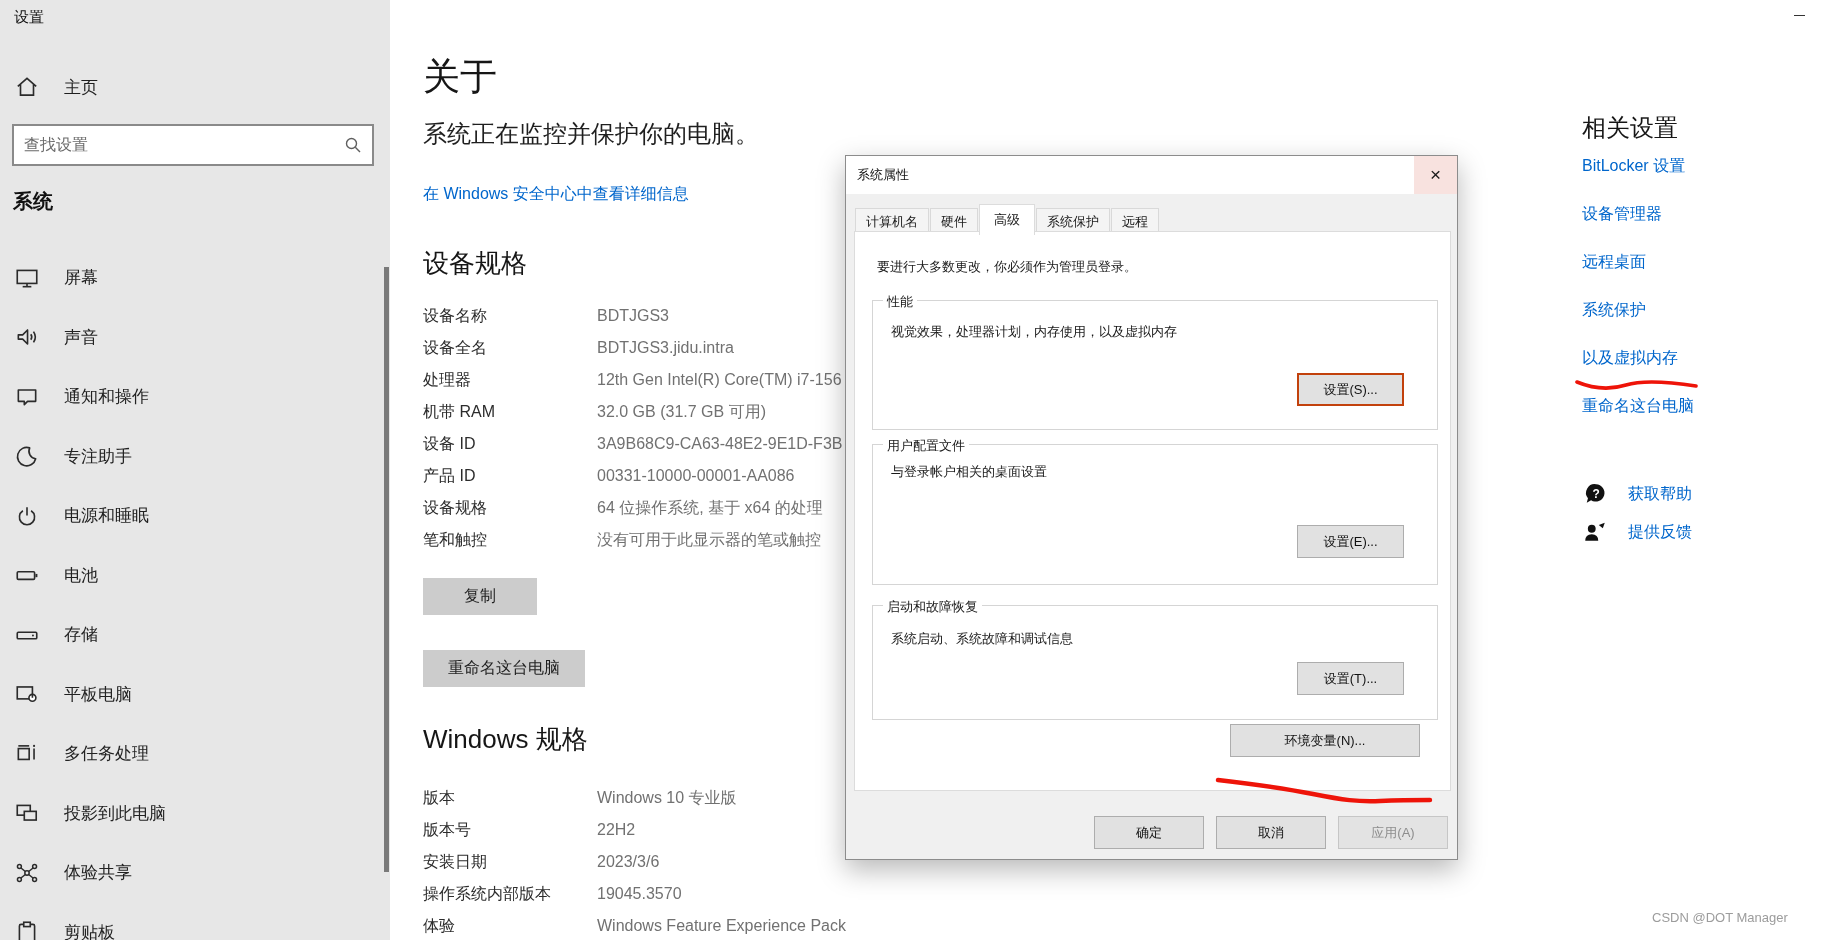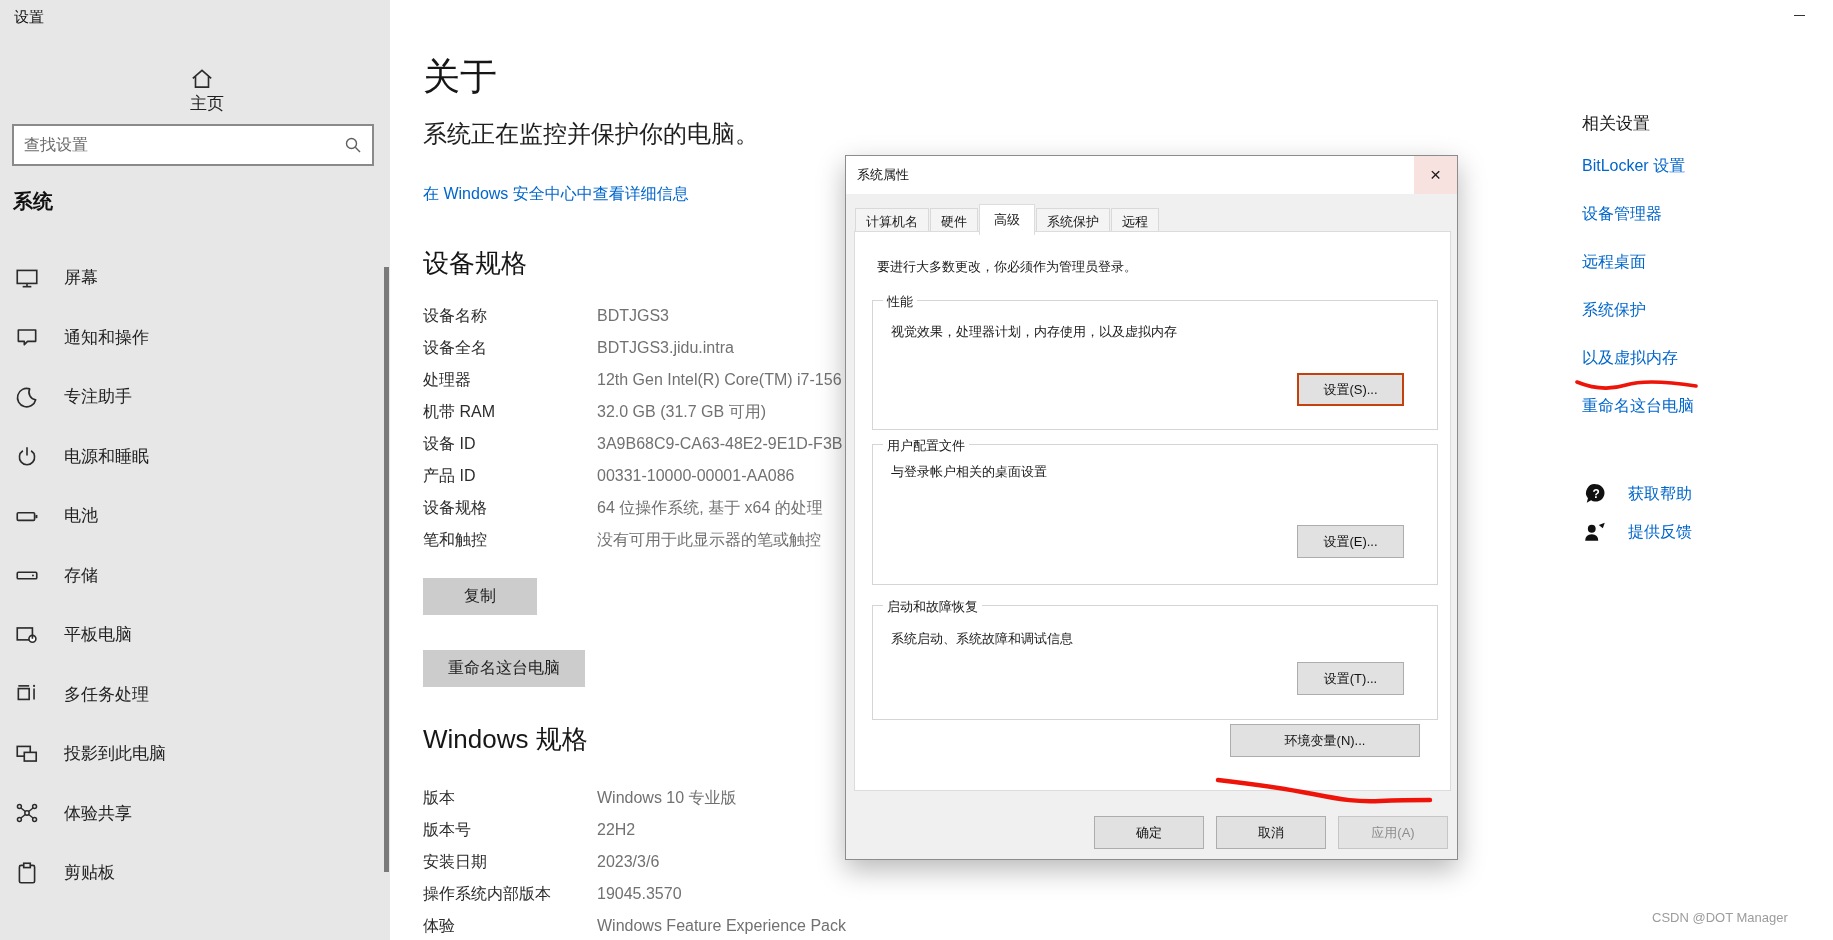--- a/index.html
+++ b/index.html
@@ -3,21 +3,21 @@
 <meta charset="utf-8">
 <style>
   * { margin:0; padding:0; box-sizing:border-box; }
   html,body { width:1833px; height:940px; }
   body { font-family:"Liberation Sans", sans-serif; color:#1f1f1f; }
   #app { position:relative; width:1833px; height:940px; background:#ffffff; overflow:hidden; }
 
   
   .sidebar { position:absolute; left:0; top:0; width:390px; height:940px; background:#e7e7e7; }
   .win-title { position:absolute; left:14px; top:8px; font-size:15px; color:#111; }
-  .home-item { position:absolute; left:0; top:66px; width:390px; height:42px; display:flex; align-items:center; cursor:pointer;flex-direction:column; }
+  .home-item { position:absolute; left:0; top:66px; width:390px; height:42px; display:flex; align-items:center; cursor:pointer; }
   .home-item .nav-ico { margin-left:14px; }
   .home-item span.lbl { margin-left:24px; font-size:17px; }
   .searchbox { position:absolute; left:12px; top:124px; width:362px; height:42px; background:#ffffff; border:2px solid #8a8a8a; display:flex; align-items:center; }
   .searchbox input { flex:1; border:none; outline:none; font-size:16px; color:#1f1f1f; padding-left:10px; background:transparent; font-family:"Liberation Sans", sans-serif; }
   .searchbox input::placeholder { color:#6b6b6b; opacity:1; }
   .searchbox .mag { margin-right:10px; flex:0 0 auto; }
   .side-section { position:absolute; left:13px; top:188px; font-size:20px; font-weight:bold; color:#111; }
   .nav-list { position:absolute; left:0; top:248px; width:390px; }
   .nav-item { height:59.5px; display:flex; align-items:center; cursor:pointer; }
   .nav-ico { width:26px; height:26px; margin-left:14px; flex:0 0 auto; }
@@ -36,21 +36,21 @@
   .sec-link { position:absolute; left:33px; top:184px; font-size:16px; color:#0066cc; cursor:pointer; }
   .h2 { font-size:26px; font-weight:300; color:#161616; position:absolute; left:33px; }
   .spec-table { position:absolute; left:33px; width:560px; }
   .spec-row { display:flex; height:32px; align-items:center; }
   .spec-row .k { width:174px; flex:0 0 auto; font-size:16px; color:#2c2c2c; white-space:nowrap; }
   .spec-row .v { font-size:16px; color:#717171; white-space:nowrap; }
   .gray-btn { position:absolute; left:33px; background:#cccccc; border:none; font-size:16px; color:#1f1f1f; height:37px; display:flex; align-items:center; justify-content:center; cursor:pointer; font-family:"Liberation Sans", sans-serif; }
 
   
   .related { position:absolute; left:1582px; top:0; width:251px; }
-  .rel-head { position:absolute; left:0; top:112px; font-size:17px; color:#161616; }
+  .rel-head { position:absolute; left:0; top:112px; font-size:24px; color:#161616; }
   .rel-link { position:absolute; left:0; font-size:16px; color:#0066cc; cursor:pointer; white-space:nowrap; }
   .help-item { position:absolute; left:0; display:flex; align-items:center; cursor:pointer; }
   .help-item .h-ico { width:26px; height:26px; margin-right:20px; }
   .help-item span { font-size:16px; color:#0066cc; }
   .watermark { position:absolute; left:1652px; top:910px; font-size:13px; color:#9c9c9c; }
 
   
   .dialog { position:absolute; left:845px; top:147px; width:613px; height:705px; background:#f0f0f0; border:1px solid #8c8c8c; box-shadow:0 10px 26px rgba(0,0,0,0.28); z-index:10;margin-top:8px; }
   .dlg-titlebar { position:absolute; left:0; top:0; width:100%; height:38px; background:#ffffff; }
   .dlg-title { position:absolute; left:11px; top:0; line-height:38px; font-size:13px; color:#111; }
@@ -112,20 +112,30 @@
               <rect x="3" y="5" width="18" height="12" fill="none" stroke="#2b2b2b" stroke-width="1.5"></rect>
               <line x1="12" y1="17" x2="12" y2="20" stroke="#2b2b2b" stroke-width="1.5"></line>
               <line x1="8" y1="20" x2="16" y2="20" stroke="#2b2b2b" stroke-width="1.5"></line>
             </svg>
           </span>
         <span class="lbl">屏幕</span>
       </div>
       <div class="nav-item">
         <span class="nav-ico">
             <svg class="iconsvg" viewBox="0 0 24 24">
+              <path d="M4 10 H8 L12.5 5.5 V18.5 L8 14 H4 Z" fill="none" stroke="#2b2b2b" stroke-width="1.5" stroke-linejoin="round"></path>
+              <path d="M15.5 9.5 q1.8 2.5 0 5" fill="none" stroke="#2b2b2b" stroke-width="1.5"></path>
+              <path d="M18 7 q3.4 5 0 10" fill="none" stroke="#2b2b2b" stroke-width="1.5"></path>
+            </svg>
+          </span>
+        <span class="lbl">声音</span>
+      </div>
+      <div class="nav-item">
+        <span class="nav-ico">
+            <svg class="iconsvg" viewBox="0 0 24 24">
               <path d="M4 5.5 H20 V16 H12.5 L9.5 19 V16 H4 Z" fill="none" stroke="#2b2b2b" stroke-width="1.5" stroke-linejoin="round"></path>
             </svg>
           </span>
         <span class="lbl">通知和操作</span>
       </div>
       <div class="nav-item">
         <span class="nav-ico">
             <svg class="iconsvg" viewBox="0 0 24 24">
               <path d="M14.5 4.5 A8.5 8.5 0 1 0 20 14.5 A7 7 0 0 1 14.5 4.5 Z" fill="none" stroke="#2b2b2b" stroke-width="1.5" stroke-linejoin="round"></path>
             </svg>

